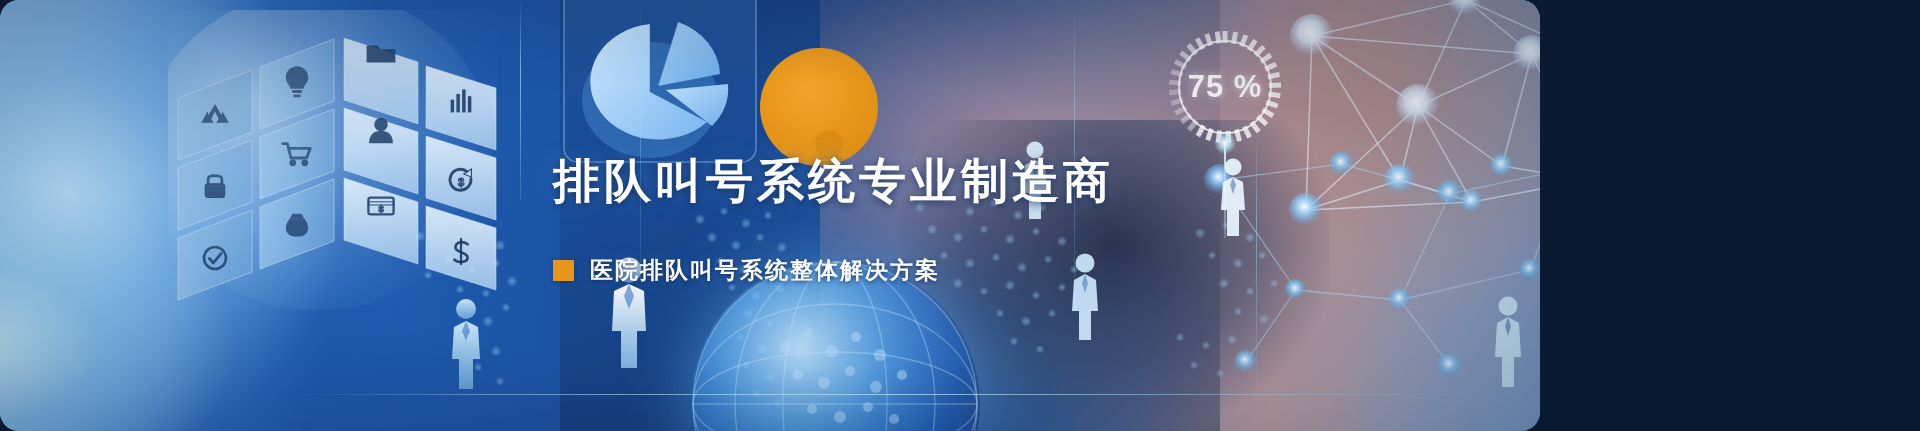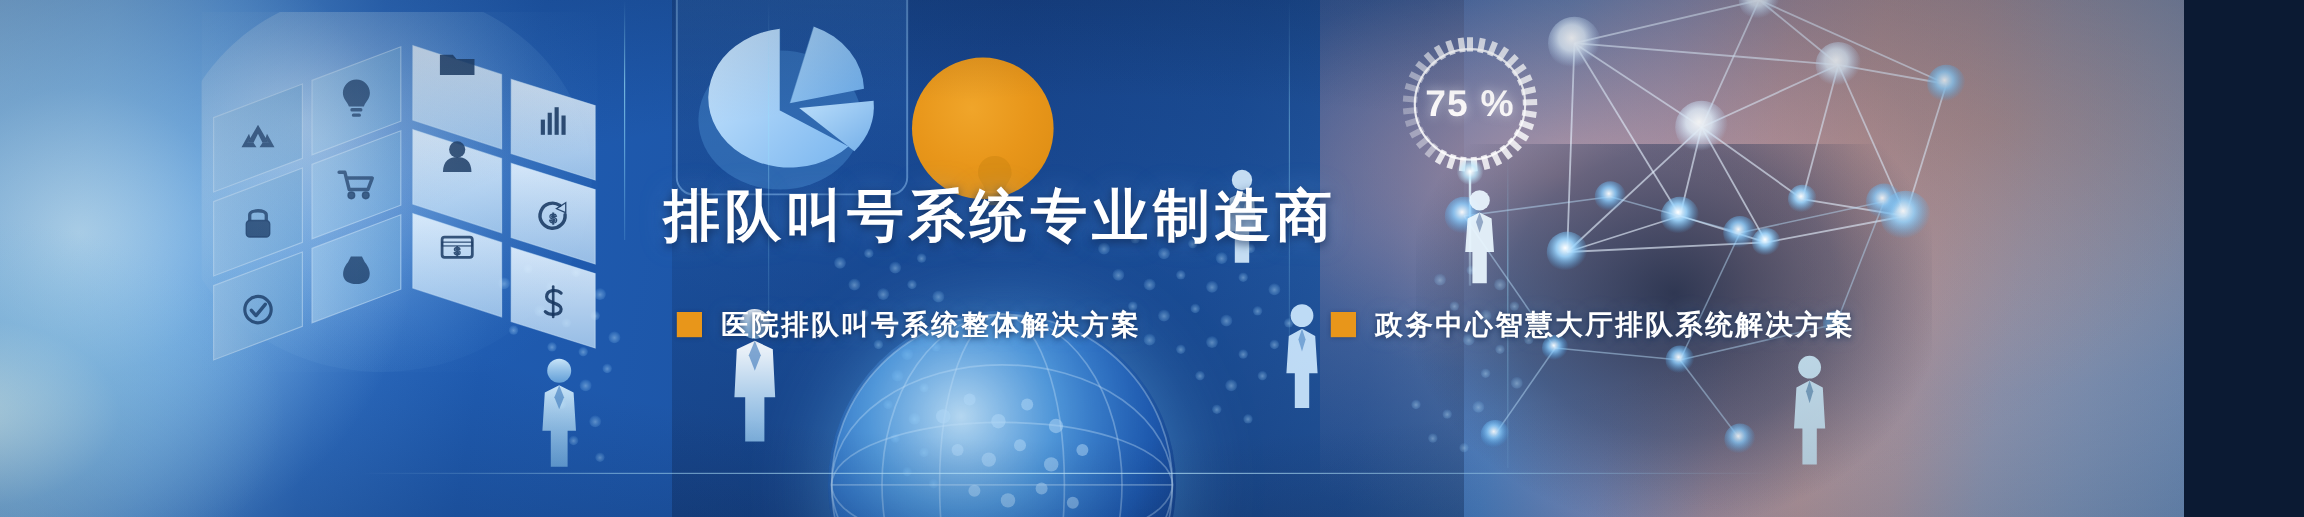--- a/index.html
+++ b/index.html
@@ -1,23 +1,24 @@
 <!DOCTYPE html>
 <html><head>
 <meta charset="utf-8">
 <style>
   * { margin:0; padding:0; box-sizing:border-box; }
   html,body { background:#0b1a33; }
   body { font-family:"Liberation Sans","DejaVu Sans",sans-serif; }
 
   #banner{
     position:relative;
-    width:1820px; height:431px;
+    width:1540px; height:431px;
     overflow:hidden;
     background:#0f766e;
+    border-radius:19px;
   }
 
   
   .bg-base{
     position:absolute; inset:0;
     background:
       linear-gradient(100deg,
         #8fc4f2 0%, #7db8ef 5%, #5a9de6 10%,
         #2f6fc4 17%, #1f5bb0 24%,
         #1d56a8 34%, #1b4f9f 45%,
@@ -131,21 +132,20 @@
     letter-spacing:4px; line-height:1;
     white-space:nowrap;
     font-family:"DejaVu Sans","Liberation Sans",sans-serif;
     text-shadow:0 2px 8px rgba(8,30,70,.75), 0 0 22px rgba(120,190,255,.35);
   }
 
   .bullet{
     position:absolute;
     display:flex; align-items:center; gap:16px;
     white-space:nowrap;
-    margin-left:11px;
   }
   .bullet .sq{
     width:21px; height:21px; background:#e8961a; flex:0 0 21px;
     box-shadow:0 1px 4px rgba(10,30,70,.45);
   }
   .bullet .txt{
     font-size:23px; font-weight:700; color:#ffffff; letter-spacing:2px;
     font-family:"DejaVu Sans","Liberation Sans",sans-serif;
     text-shadow:0 1px 5px rgba(10,32,72,.85), 0 0 14px rgba(120,190,255,.25);
   }
@@ -695,19 +695,15 @@
   <div class="content">
 
     <div class="title">排队叫号系统专业制造商</div>
 
     <div class="bullet" id="bullet-1">
       <span class="sq"></span>
       <span class="txt">医院排队叫号系统整体解决方案</span>
     </div>
 
 
-    <div class="bullet" id="bullet-3">
-      <span class="sq"></span>
-      <span class="txt">政务中心智慧大厅排队系统解决方案</span>
-    </div>
 
   </div>
 </div>
 
 </body></html>

